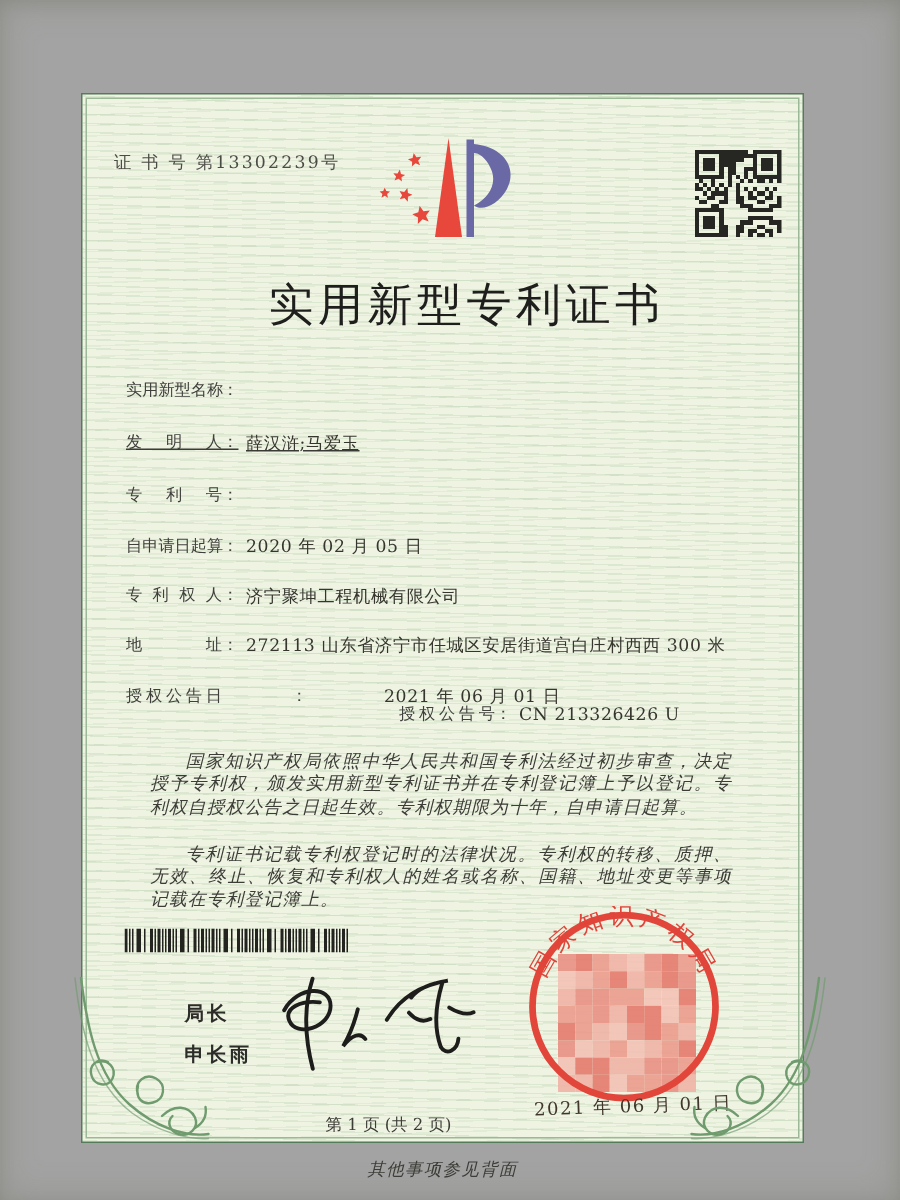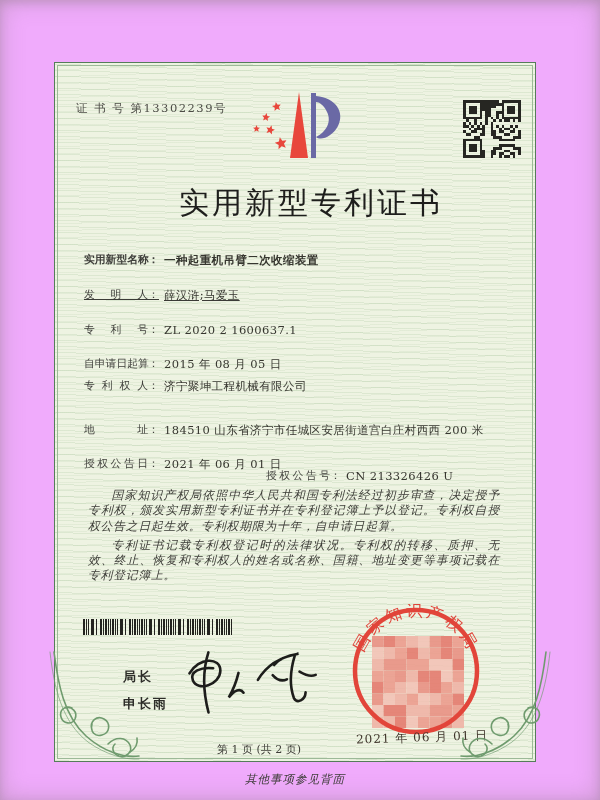--- a/index.html
+++ b/index.html
@@ -1,18 +1,18 @@
 <!DOCTYPE html>
 <html><head>
 <meta charset="utf-8">
 <style>
   html,body{margin:0;padding:0;background:#dedcd2;}
   .page{
     position:relative; width:600px; height:800px; margin:0 auto;
-    background:#f0abfc;
+    background:#a3a3a3;
     box-shadow:inset 0 0 24px rgba(105,105,90,.30), inset 0 3px 9px rgba(110,110,100,.22);
     overflow:hidden;
     font-family:"DejaVu Serif","Liberation Serif",serif;
     color:#3b3b37;
   }
   
   .frame{
     position:absolute; left:54px; top:62px; width:482px; height:700px;
     border:1.5px solid #557c5a; box-sizing:border-box;
     background-color:#eef3e2;
@@ -30,32 +30,32 @@
     font-size:30px; letter-spacing:3px; color:#1e1e1c;
   }
   
   .row{left:84px; display:flex; align-items:flex-start; font-size:11.5px; line-height:16px;}
   .flabel{
     display:inline-block; width:64px; font-size:10.8px; color:#3f3f3b;
     text-align:justify; text-align-last:justify; white-space:nowrap; overflow:visible;
   }
   .fcolon{display:inline-block; width:12px; font-size:11px; color:#3f3f3b;}
   .fvalue{margin-left:4px; color:#36362f; letter-spacing:.4px; white-space:nowrap;}
-  .row-name{top:252px;font-weight:bold;} .row-inventor{top:287px;text-decoration:underline;} .row-patno{top:322px;}
-  .row-filing{top:356px;} .row-patentee{top:378px;justify-content:center;} .row-address{top:422px;}
-  .row-grant{top:456px;}
+  .row-name{top:252px;} .row-inventor{top:287px;text-decoration:underline;} .row-patno{top:322px;}
+  .row-filing{top:356px;} .row-patentee{top:389px;justify-content:center;} .row-address{top:422px;}
+  .row-grant{top:456px;gap:46px;}
   .grant2{position:absolute; left:182px; top:12px; display:flex;}
   .addr2{display:block; letter-spacing:.4px;}
   
   .body-text{
     left:84px; top:484px; width:420px;
     font-size:11.8px; line-height:15.3px; letter-spacing:.8px;
     font-style:italic; color:#3d3d38; text-align:justify;
   }
-  .body-text p{margin:4px; text-indent:2em;}
+  .body-text p{margin:16px; text-indent:2em;}
   
   .barcode{left:83px; top:619px; width:152px; height:16px;}
   
   .signer{left:85px; top:663px; font-family:"DejaVu Sans","Liberation Sans",sans-serif;
     font-size:13px; font-weight:bold; letter-spacing:2px; line-height:27px; color:#2c2c28;margin-left:38px;}
   .signature{left:176px; top:640px;}
   
   .seal{left:349px; top:604px;}
   .seal-date{left:356px; top:729px; width:150px; font-size:12px; letter-spacing:1px;
     color:#40362c; transform:rotate(-2deg);}
@@ -330,52 +330,50 @@
         <rect x="16" y="20" width="1" height="1"></rect>
         <rect x="18" y="20" width="1" height="1"></rect>
       </g>
   </svg>
 
   <div class="abs title">实用新型专利证书</div>
 
   <div class="abs row row-name">
     <span class="flabel">实用新型名称</span>
       <span class="fcolon">：</span>
-    <span class="fvalue">一种起重机吊臂二次收缩装置</span>
   </div>
 
   <div class="abs row row-inventor">
     <span class="flabel">发明人</span>
       <span class="fcolon">：</span>
     <span class="fvalue">薛汉浒;马爱玉</span>
   </div>
 
   <div class="abs row row-patno">
     <span class="flabel">专利号</span>
       <span class="fcolon">：</span>
-    <span class="fvalue">ZL 2020 2 1600637.1</span>
   </div>
 
   <div class="abs row row-filing">
     <span class="flabel">自申请日起算</span>
       <span class="fcolon">：</span>
-    <span class="fvalue">2015 年 08 月 05 日</span>
+    <span class="fvalue">2020 年 02 月 05 日</span>
   </div>
 
   <div class="abs row row-patentee">
     <span class="flabel">专利权人</span>
       <span class="fcolon">：</span>
     <span class="fvalue">济宁聚坤工程机械有限公司</span>
   </div>
 
   <div class="abs row row-address">
     <span class="flabel">地址</span>
       <span class="fcolon">：</span>
     <span class="fvalue">
-      <span class="addr2">184510 山东省济宁市任城区安居街道宫白庄村西西 200 米</span>
+      <span class="addr2">272113 山东省济宁市任城区安居街道宫白庄村西西 300 米</span>
     </span>
   </div>
 
   <div class="abs row row-grant">
     <span class="flabel">授权公告日</span>
       <span class="fcolon">：</span>
     <span class="fvalue">2021 年 06 月 01 日</span>
     <span class="grant2">
       <span class="flabel">授权公告号</span>
         <span class="fcolon">：</span>

